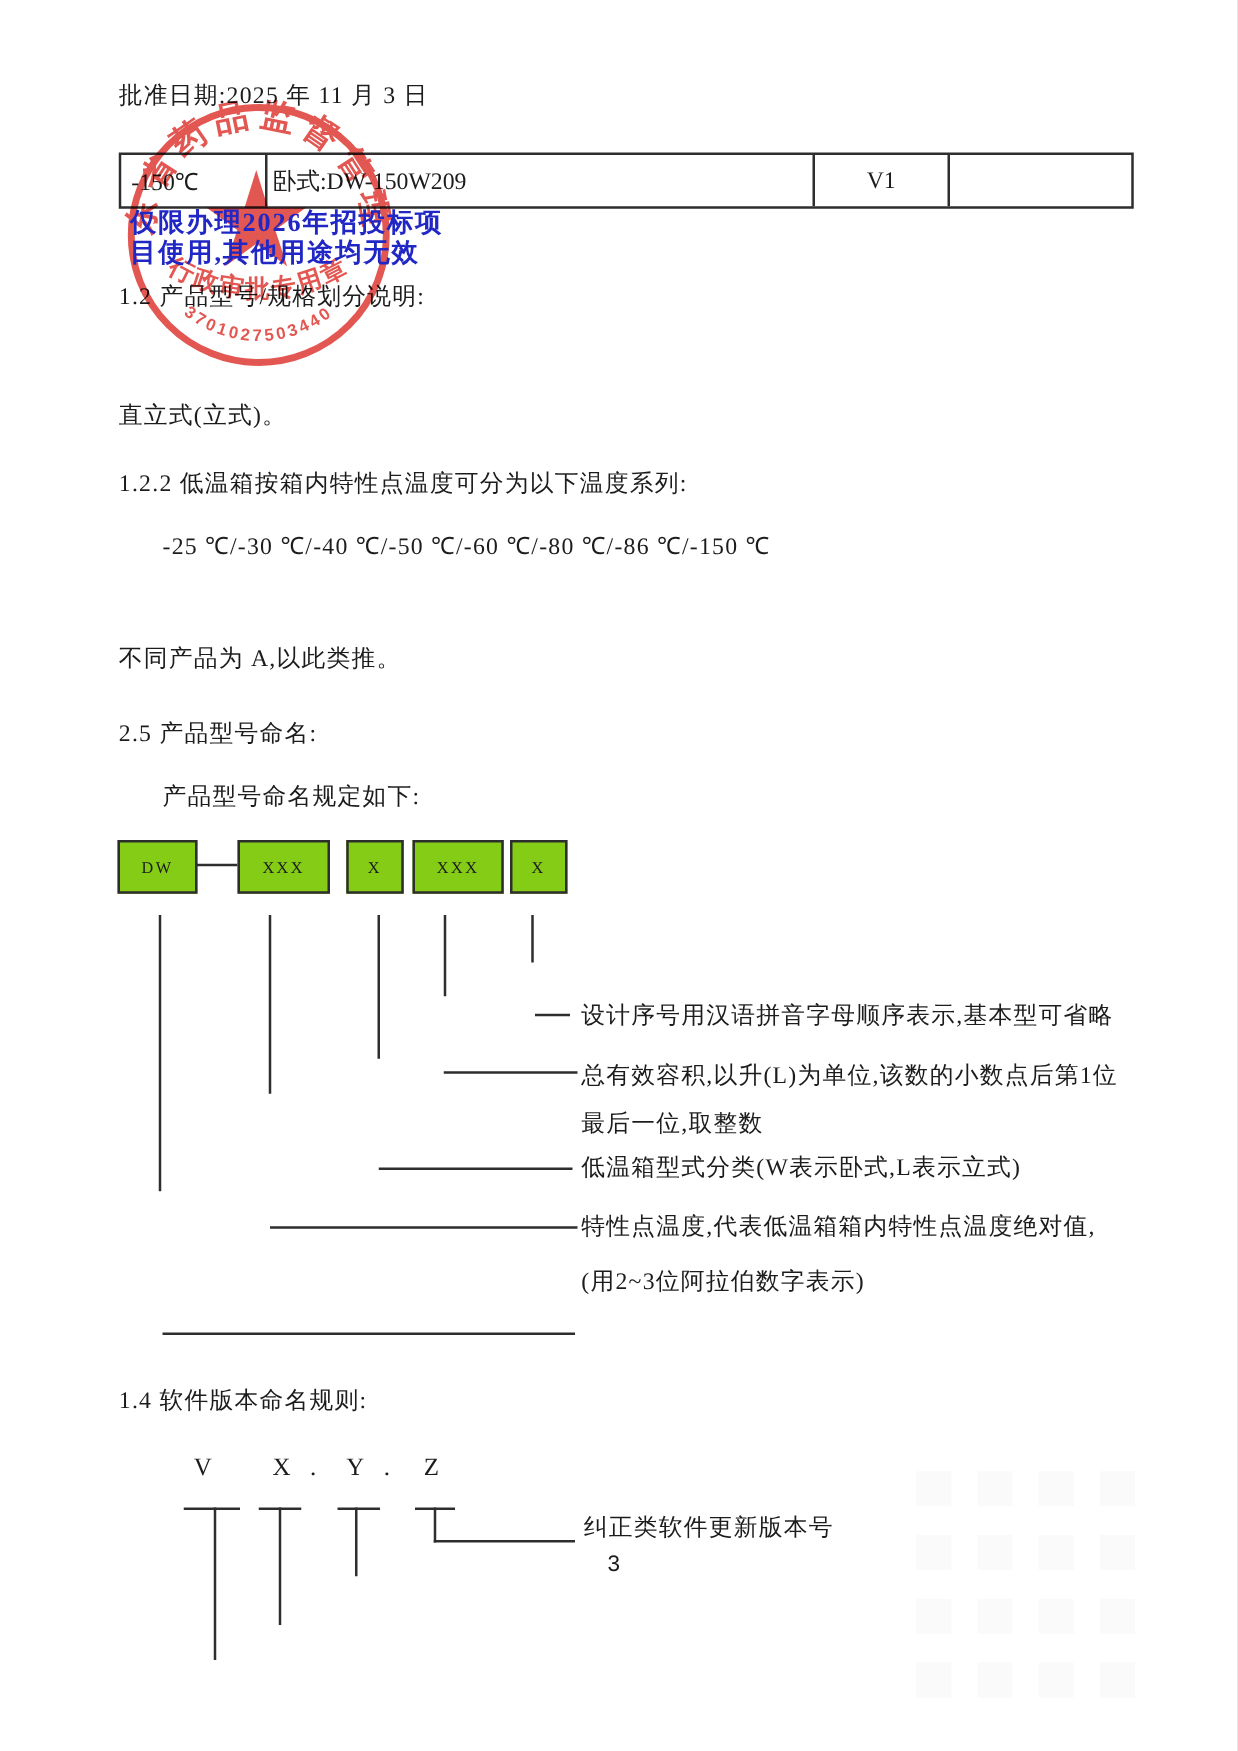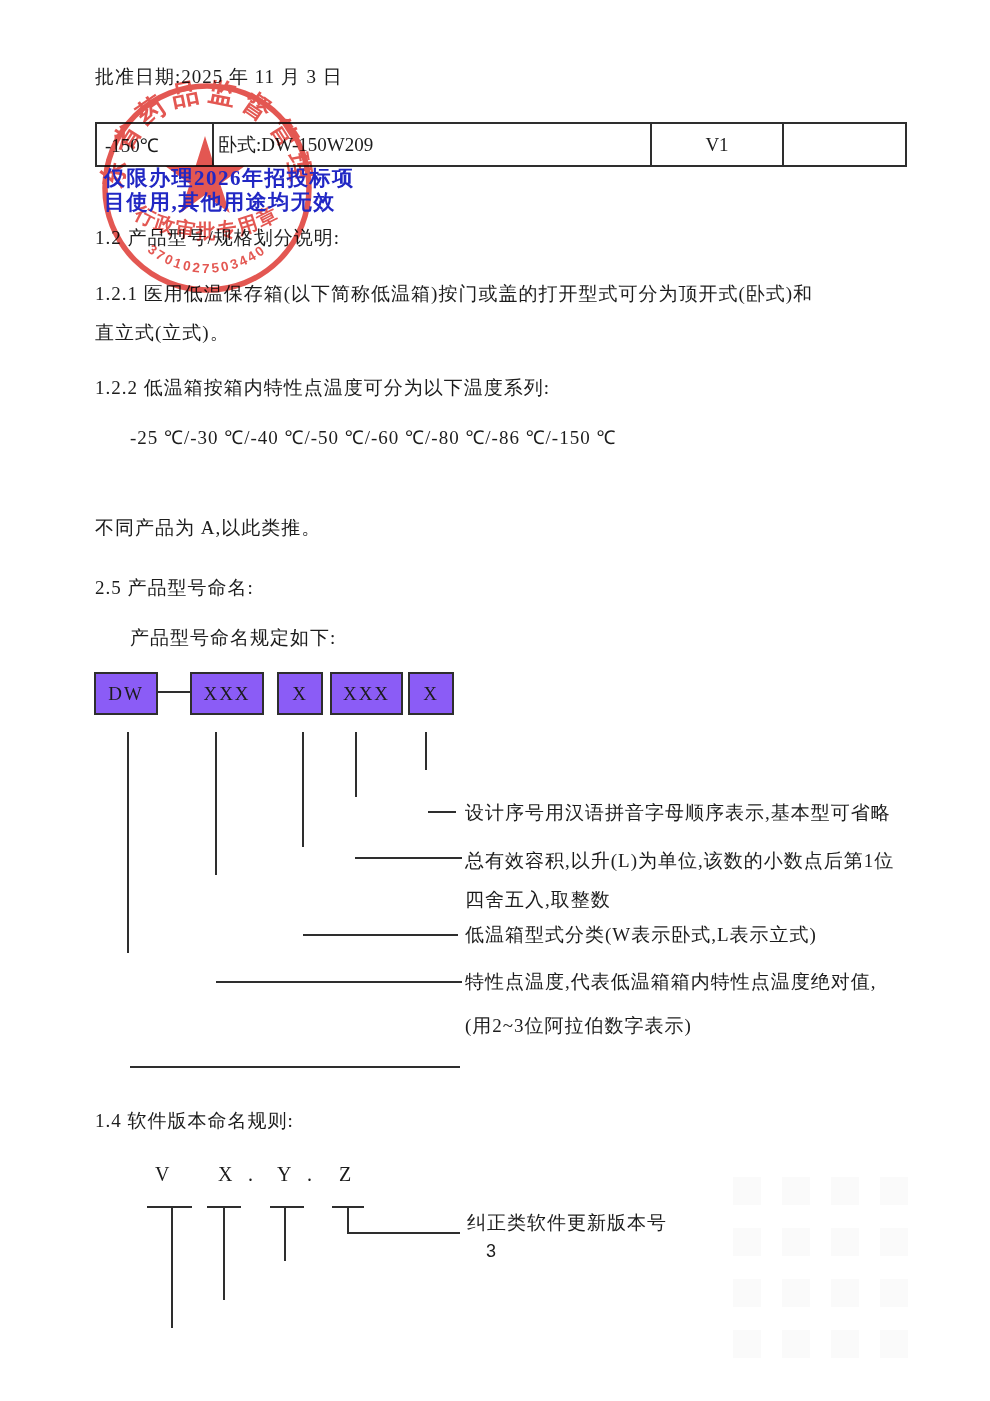--- a/index.html
+++ b/index.html
@@ -2,21 +2,21 @@
 <html><head>
 <meta charset="utf-8">
 <style>
   html,body{margin:0;padding:0;background:#d8d8d8;}
   .page{position:relative;width:990px;height:1401px;background:#ffffff;overflow:hidden;
         font-family:"Liberation Serif",serif;color:#1c1c1c;}
   .txt{position:absolute;white-space:nowrap;font-size:19px;letter-spacing:1px;line-height:1.2;}
   .hl{position:absolute;height:2px;background:#2e2e2e;}
   .vl{position:absolute;width:2px;background:#2e2e2e;}
   .box{position:absolute;height:39px;border:2px solid #2e2e2e;display:flex;align-items:center;
-       justify-content:center;font-size:19px;letter-spacing:2px;background:#8b5cf6;}
+       justify-content:center;font-size:13px;letter-spacing:2px;background:#84cc16;}
   .tbl{position:absolute;left:95px;top:122px;width:812px;height:45px;border:2px solid #2e2e2e;
        display:flex;box-sizing:border-box;}
   .tbl .cell{height:100%;display:flex;align-items:center;font-size:19px;box-sizing:border-box;}
   .tbl .cell + .cell{border-left:2px solid #2e2e2e;}
   .bluenote{position:absolute;left:104px;top:166px;font-size:21px;line-height:24px;
             font-weight:600;letter-spacing:1.5px;z-index:6;white-space:nowrap;}
   .stamp{position:absolute;left:98px;top:80px;z-index:4;mix-blend-mode:multiply;opacity:.88;}
   .vletters{position:absolute;font-size:20px;letter-spacing:0;}
   .wm{position:absolute;left:733px;top:1177px;display:grid;z-index:0;
       grid-template-columns:repeat(4,28px);grid-template-rows:repeat(4,28px);
@@ -45,21 +45,21 @@
       <div></div>
       <div></div>
       <div></div>
   </div>
 
   <div class="txt" style="left:95px;top:66px;">批准日期:2025 年 11 月 3 日</div>
 
   <div class="tbl">
     <div class="cell" style="width:115px;padding-left:8px;">-150℃</div>
     <div class="cell" style="width:438px;padding-left:4px;">卧式:DW-150W209</div>
-    <div class="cell" style="width:132px;justify-content:center;">V1</div>
+    <div class="cell" style="width:108px;justify-content:center;">V1</div>
     <div class="cell" style="flex:1;"></div>
   </div>
 
   <svg class="stamp" width="218" height="218" viewBox="0 0 218 218">
     <defs>
       <path id="arcTop" d="M 25 93 A 85 85 0 0 1 193 93"></path>
       <path id="arcBottomText" d="M 37 138 A 140 140 0 0 0 181 138"></path>
       <path id="arcSerial" d="M 45 168 A 95 95 0 0 0 173 168"></path>
     </defs>
     <circle cx="109" cy="108" r="102" fill="none" stroke="#e0403a" stroke-width="5.5"></circle>
@@ -74,21 +74,20 @@
       <textPath href="#arcSerial" startOffset="50%" text-anchor="middle">3701027503440</textPath>
     </text>
   </svg>
 
   <div class="bluenote" style="color:#2127c4;">
     <div>仅限办理2026年招投标项</div>
     <div>目使用,其他用途均无效</div>
   </div>
 
   <div class="txt" style="left:95px;top:227px;">1.2  产品型号/规格划分说明:</div>
-  <div class="txt" style="left:95px;top:283px;">1.2.1  医用低温保存箱(以下简称低温箱)按门或盖的打开型式可分为顶开式(卧式)和</div>
   <div class="txt" style="left:95px;top:322px;">直立式(立式)。</div>
   <div class="txt" style="left:95px;top:377px;">1.2.2  低温箱按箱内特性点温度可分为以下温度系列:</div>
   <div class="txt" style="left:130px;top:427px;">-25 ℃/-30 ℃/-40 ℃/-50 ℃/-60 ℃/-80 ℃/-86 ℃/-150 ℃</div>
   <div class="txt" style="left:95px;top:517px;">不同产品为 A,以此类推。</div>
   <div class="txt" style="left:95px;top:577px;">2.5  产品型号命名:</div>
   <div class="txt" style="left:130px;top:627px;">产品型号命名规定如下:</div>
 
   <div class="box" style="left:94px;top:672px;width:60px;">DW</div>
   <div class="hl" style="left:156px;top:691px;width:34px;"></div>
   <div class="box" style="left:190px;top:672px;width:70px;">XXX</div>
@@ -103,21 +102,21 @@
   <div class="vl" style="left:425px;top:732px;height:38px;"></div>
 
   <div class="hl" style="left:428px;top:811px;width:28px;"></div>
   <div class="hl" style="left:355px;top:857px;width:107px;"></div>
   <div class="hl" style="left:303px;top:934px;width:155px;"></div>
   <div class="hl" style="left:216px;top:981px;width:246px;"></div>
   <div class="hl" style="left:130px;top:1066px;width:330px;"></div>
 
   <div class="txt" style="left:465px;top:802px;">设计序号用汉语拼音字母顺序表示,基本型可省略</div>
   <div class="txt" style="left:465px;top:850px;">总有效容积,以升(L)为单位,该数的小数点后第1位</div>
-  <div class="txt" style="left:465px;top:889px;">四舍五入,取整数</div>
+  <div class="txt" style="left:465px;top:889px;">最后一位,取整数</div>
   <div class="txt" style="left:465px;top:924px;">低温箱型式分类(W表示卧式,L表示立式)</div>
   <div class="txt" style="left:465px;top:971px;">特性点温度,代表低温箱箱内特性点温度绝对值,</div>
   <div class="txt" style="left:465px;top:1015px;">(用2~3位阿拉伯数字表示)</div>
 
   <div class="txt" style="left:95px;top:1110px;">1.4  软件版本命名规则:</div>
 
   <div class="vletters" style="left:155px;top:1163px;">V</div>
   <div class="vletters" style="left:218px;top:1163px;">X</div>
   <div class="vletters" style="left:248px;top:1163px;">.</div>
   <div class="vletters" style="left:277px;top:1163px;">Y</div>

